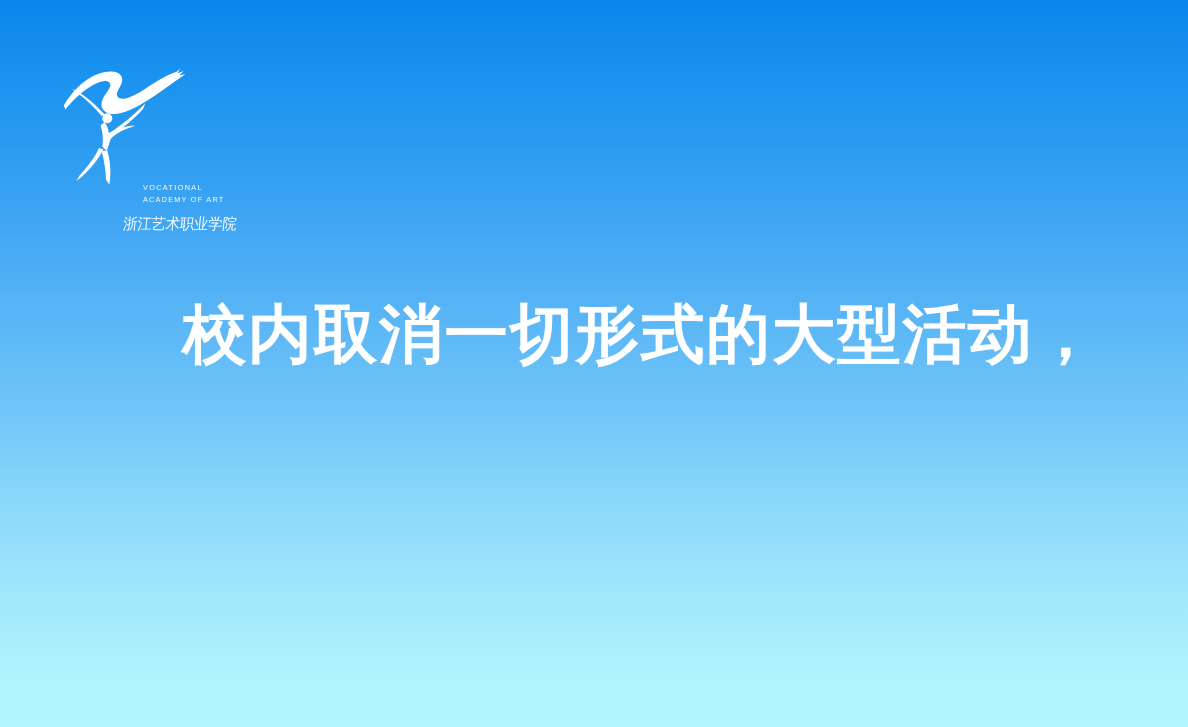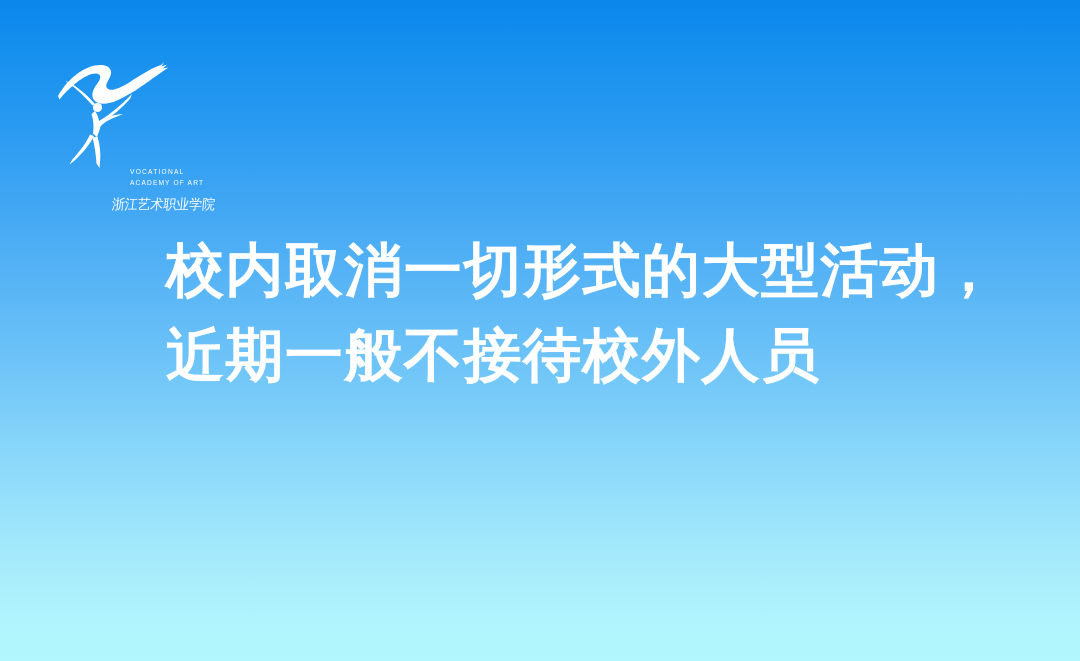--- a/index.html
+++ b/index.html
@@ -79,21 +79,21 @@
     font-weight: 400;
     opacity: 0.96;
     transform: skewX(-6deg) scaleX(0.92);
     transform-origin: left center;
   }
 
   
   .headline {
     position: absolute;
     left: 166px;
-    top: 228px;
+    top: 262px;
     width: 800px;
     color: #ffffff;
     font-size: 58px;
     font-weight: 700;
     line-height: 85px;
     letter-spacing: 1.5px;
     font-family: "DejaVu Sans", "Liberation Sans", sans-serif;
     text-shadow: 0 0 1px rgba(255,255,255,0.35);
   }
   .headline .line {
@@ -128,16 +128,15 @@
     <div class="logo-en">
       <div class="l1">VOCATIONAL</div>
       <div class="l2">ACADEMY OF ART</div>
     </div>
 
     <div class="logo-cn">浙江艺术职业学院</div>
   </div>
 
   <div class="headline">
     <span class="line">校内取消一切形式的大型活动，</span>
-    <span class="line">近期一般不接待校外人员</span>
   </div>
 
 </div>
 
 </body></html>

